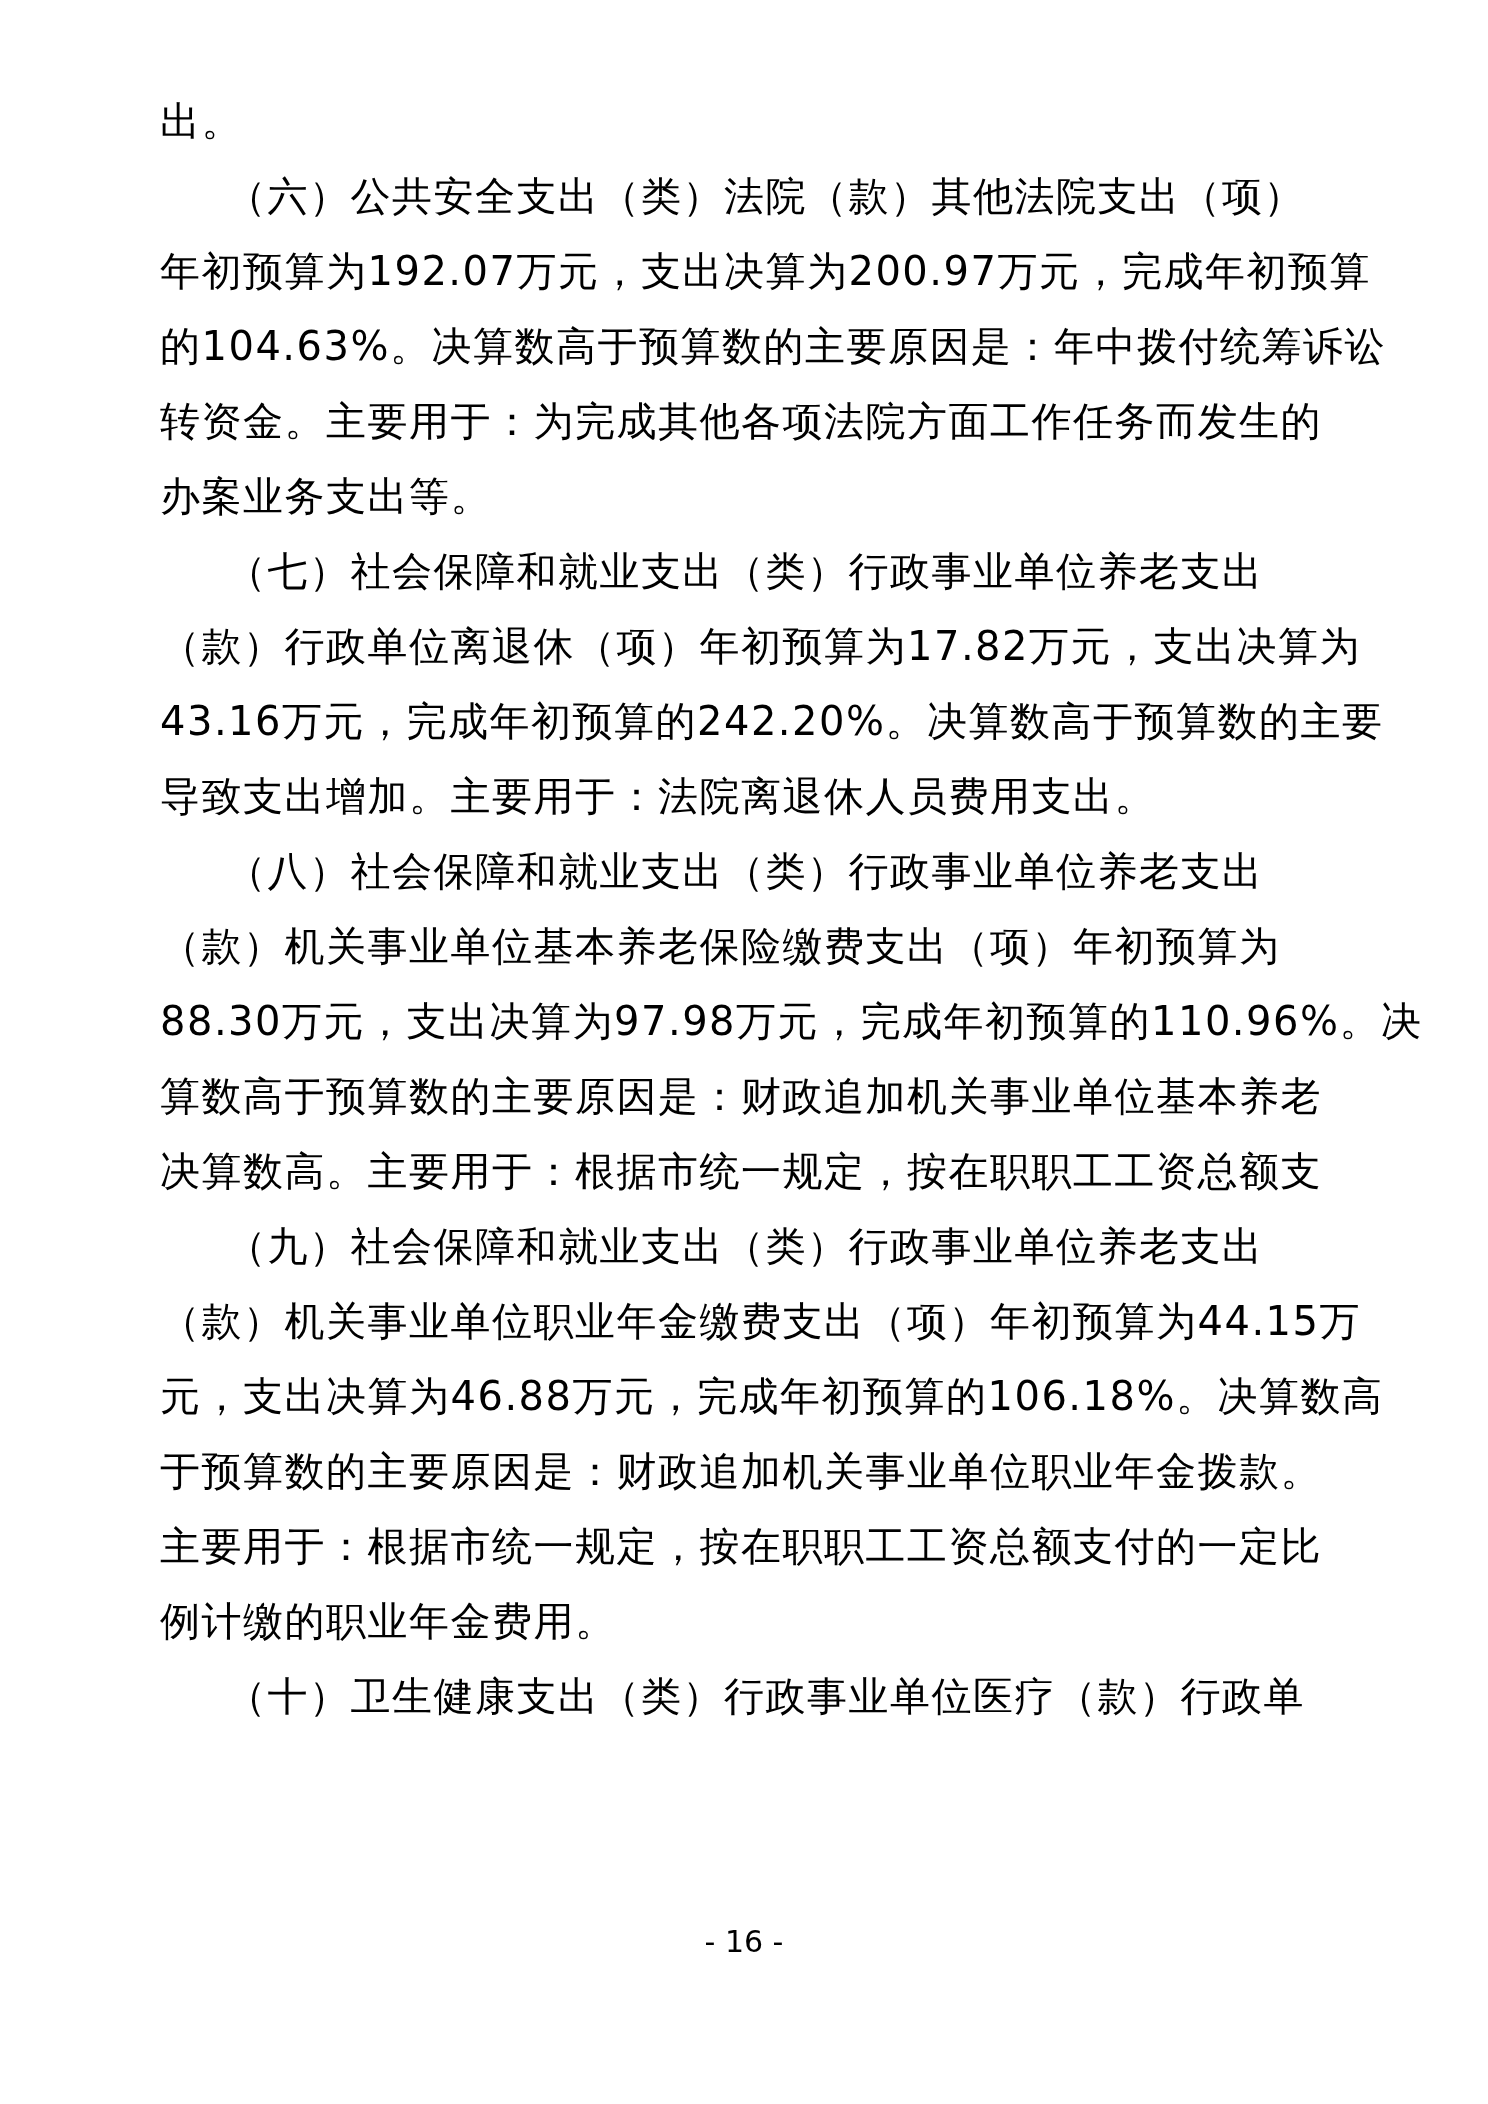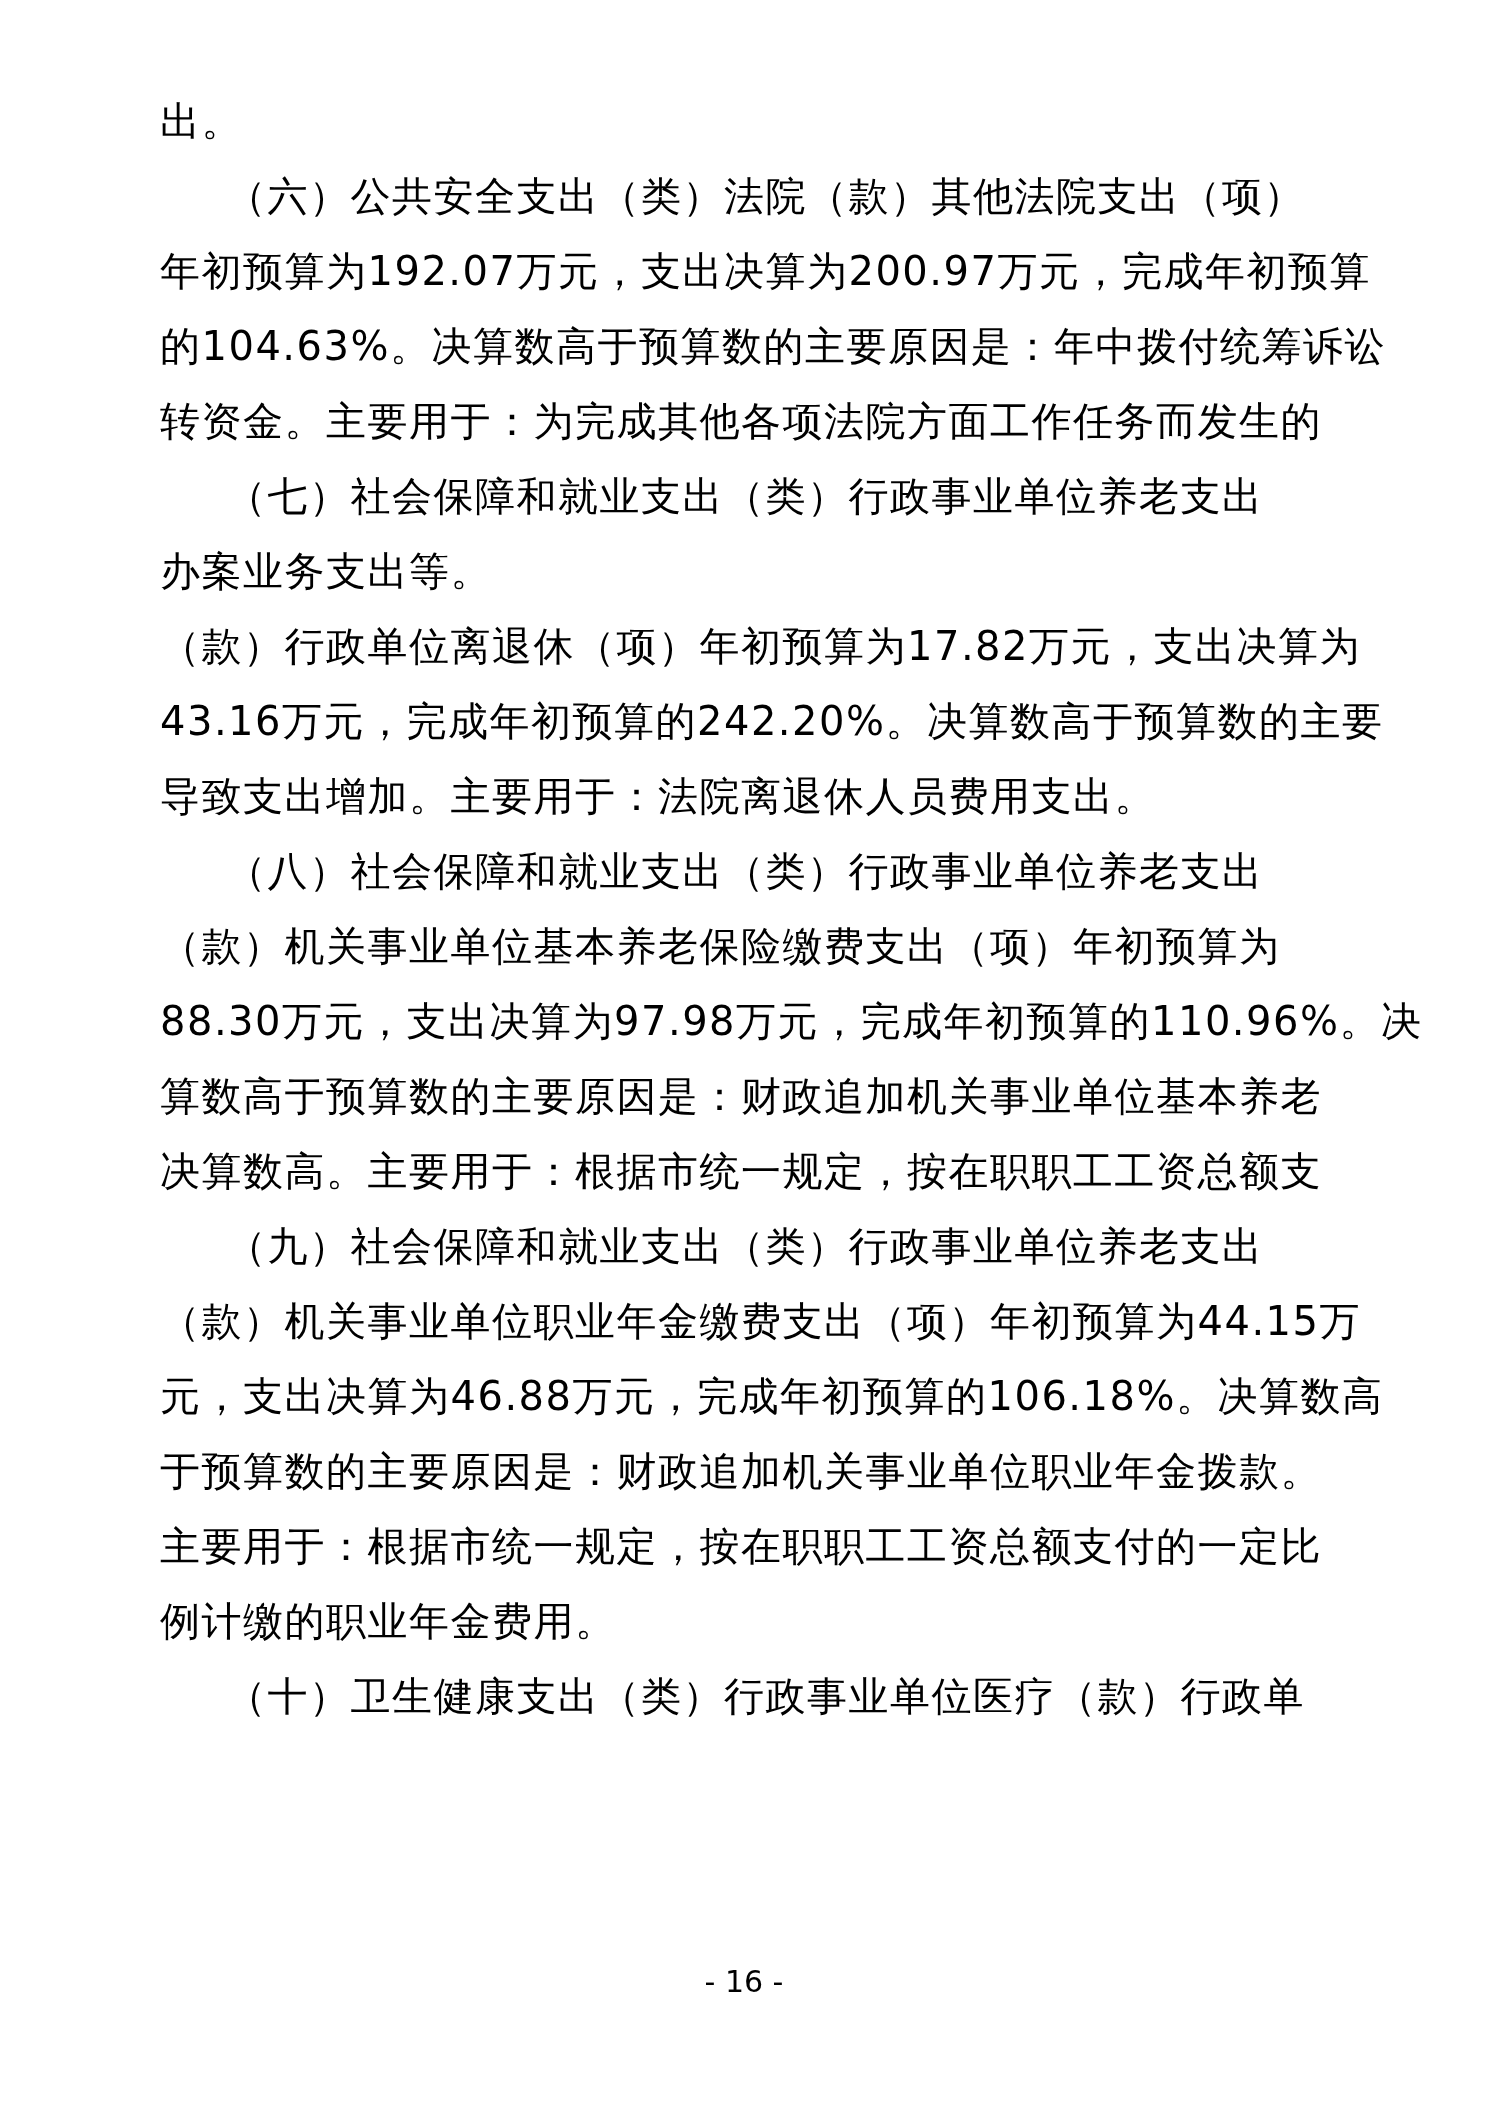--- a/index.html
+++ b/index.html
@@ -27,42 +27,42 @@
     line-height: 75px;
     letter-spacing: 1.5px;
     white-space: nowrap;
     color: #000000;
   }
   .line.indent {
     text-indent: 66px;
   }
   .footer {
     position: absolute;
-    top: 1962px;
+    top: 1922px;
     left: 0;
     width: 100%;
     text-align: center;
     font-size: 30px;
     line-height: 40px;
     color: #000000;
   }
 </style>
 </head>
 <body>
 
 <div class="page">
   <div class="text-block">
 
   <div class="line">出。</div>
       <div class="line indent">（六）公共安全支出（类）法院（款）其他法院支出（项）</div>
       <div class="line">年初预算为192.07万元，支出决算为200.97万元，完成年初预算</div>
       <div class="line">的104.63%。决算数高于预算数的主要原因是：年中拨付统筹诉讼</div>
       <div class="line">转资金。主要用于：为完成其他各项法院方面工作任务而发生的</div>
+      <div class="line">办案业务支出等。</div>
       <div class="line indent">（七）社会保障和就业支出（类）行政事业单位养老支出</div>
-      <div class="line">办案业务支出等。</div>
       <div class="line">（款）行政单位离退休（项）年初预算为17.82万元，支出决算为</div>
       <div class="line">43.16万元，完成年初预算的242.20%。决算数高于预算数的主要</div>
       <div class="line">导致支出增加。主要用于：法院离退休人员费用支出。</div>
       <div class="line indent">（八）社会保障和就业支出（类）行政事业单位养老支出</div>
       <div class="line">（款）机关事业单位基本养老保险缴费支出（项）年初预算为</div>
       <div class="line">88.30万元，支出决算为97.98万元，完成年初预算的110.96%。决</div>
       <div class="line">算数高于预算数的主要原因是：财政追加机关事业单位基本养老</div>
       <div class="line">决算数高。主要用于：根据市统一规定，按在职职工工资总额支</div>
       <div class="line indent">（九）社会保障和就业支出（类）行政事业单位养老支出</div>
       <div class="line">（款）机关事业单位职业年金缴费支出（项）年初预算为44.15万</div>

